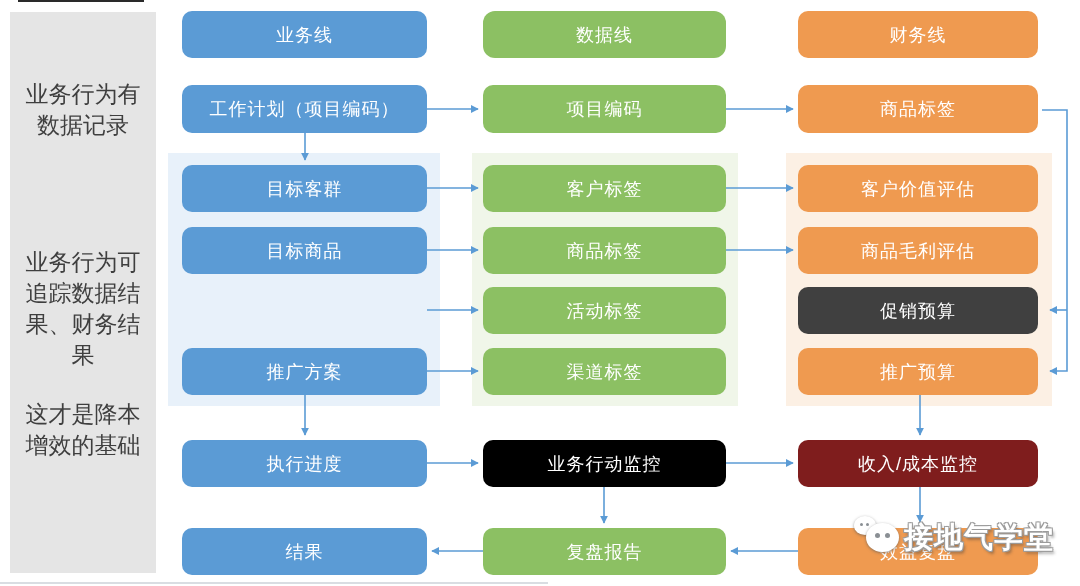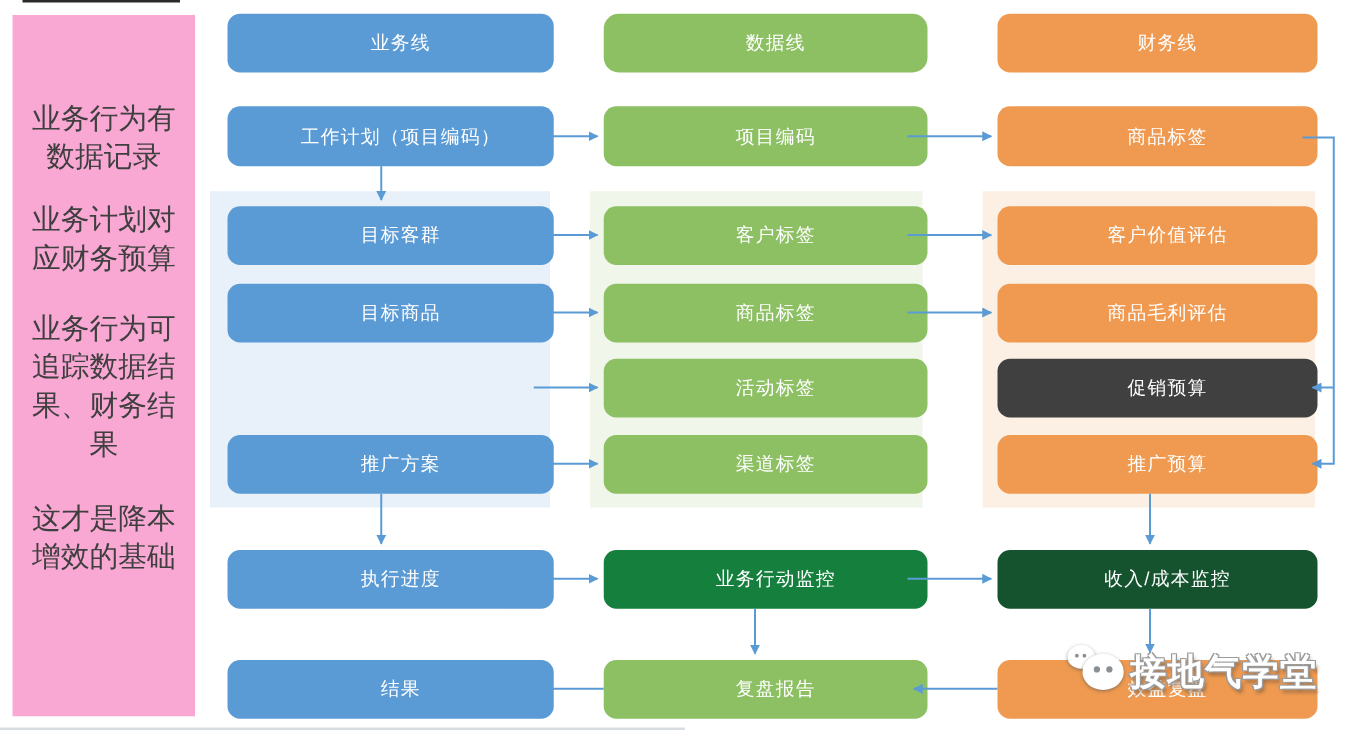--- a/index.html
+++ b/index.html
@@ -18,21 +18,21 @@
   .note span{display:block;}
   
   .tint{position:absolute;top:153px;height:253px;}
   .tint-0{left:168px;width:272px;background:#E8F1FA;}
   .tint-1{left:472px;width:266px;background:#F0F6E9;}
   .tint-2{left:786px;width:266px;background:#FCF0E4;}
   
   .box{
     position:absolute;height:47px;border-radius:10px;color:#ffffff;
     display:flex;align-items:center;justify-content:center;
-    font-size:15px;letter-spacing:1px;white-space:nowrap;padding-left:16px;
+    font-size:18px;letter-spacing:1px;white-space:nowrap;
   }
   .col0{left:182px;width:245px;background:#5B9BD5;}
   .col1{left:483px;width:243px;background:#8CC063;}
   .col2{left:798px;width:240px;background:#EF9A50;}
   .rh{top:11px;}  .r1{top:85px;height:48px;}
   .r2{top:165px;} .r3{top:227px;} .r4{top:287px;} .r5{top:348px;}
   .r6{top:440px;} .r7{top:528px;}
   
   svg.arrows{position:absolute;left:0;top:0;pointer-events:none;}
   
@@ -53,28 +53,24 @@
                  1px 1px 0 #9b9b9b,2px 3px 3px rgba(60,60,60,.45);
   }
 </style>
 </head>
 <body>
 
 <div class="canvas">
 
   <div class="top-line"></div>
 
-  <aside class="sidebar" style="background: #f9a8d4;">
+  <aside class="sidebar" style="background: #e5e5e5;">
     <div class="note n1" style="color: rgb(63, 63, 63);">
       <span>业务行为有</span>
       <span>数据记录</span>
-    </div>
-    <div class="note n2" style="color: rgb(63, 63, 63);">
-      <span>业务计划对</span>
-      <span>应财务预算</span>
     </div>
     <div class="note n3" style="color: rgb(63, 63, 63);">
       <span>业务行为可</span>
       <span>追踪数据结</span>
       <span>果、财务结</span>
       <span>果</span>
     </div>
     <div class="note n4" style="color: rgb(63, 63, 63);">
       <span>这才是降本</span>
       <span>增效的基础</span>
@@ -101,22 +97,22 @@
   <div class="box col1 r3" style="background: rgb(140, 192, 99); color: rgb(255, 255, 255);">商品标签</div>
   <div class="box col1 r5" style="background: rgb(140, 192, 99); color: rgb(255, 255, 255);">渠道标签</div>
   <div class="box col1 r4" style="background: rgb(140, 192, 99); color: rgb(255, 255, 255);">活动标签</div>
 
   <div class="box col2 r2" style="background: rgb(239, 154, 80); color: rgb(255, 255, 255);">客户价值评估</div>
   <div class="box col2 r3" style="background: rgb(239, 154, 80); color: rgb(255, 255, 255);">商品毛利评估</div>
   <div class="box col2 r4" style="background: #404040; color: rgb(255, 255, 255);">促销预算</div>
   <div class="box col2 r5" style="background: rgb(239, 154, 80); color: rgb(255, 255, 255);">推广预算</div>
 
   <div class="box col0 r6" style="background: rgb(91, 155, 213); color: rgb(255, 255, 255);">执行进度</div>
-  <div class="box col1 r6" style="background: #15803d; color: rgb(255, 255, 255);">业务行动监控</div>
-  <div class="box col2 r6" style="background: #14532d; color: rgb(255, 255, 255);">收入/成本监控</div>
+  <div class="box col1 r6" style="background: #000000; color: rgb(255, 255, 255);">业务行动监控</div>
+  <div class="box col2 r6" style="background: #7f1d1d; color: rgb(255, 255, 255);">收入/成本监控</div>
 
   <div class="box col0 r7" style="background: rgb(91, 155, 213); color: rgb(255, 255, 255);">结果</div>
   <div class="box col1 r7" style="background: rgb(140, 192, 99); color: rgb(255, 255, 255);">复盘报告</div>
   <div class="box col2 r7" style="background: rgb(239, 154, 80); color: rgb(255, 255, 255);">效益复盘</div>
 
   <svg class="arrows" width="1080" height="586" viewBox="0 0 1080 586">
     <defs>
       <marker id="ah" viewBox="0 0 10 10" refX="9" refY="5" markerWidth="8" markerHeight="8" orient="auto" markerUnits="userSpaceOnUse">
         <path d="M0,0 L10,5 L0,10 z" fill="#5B9BD5"></path>
       </marker>

